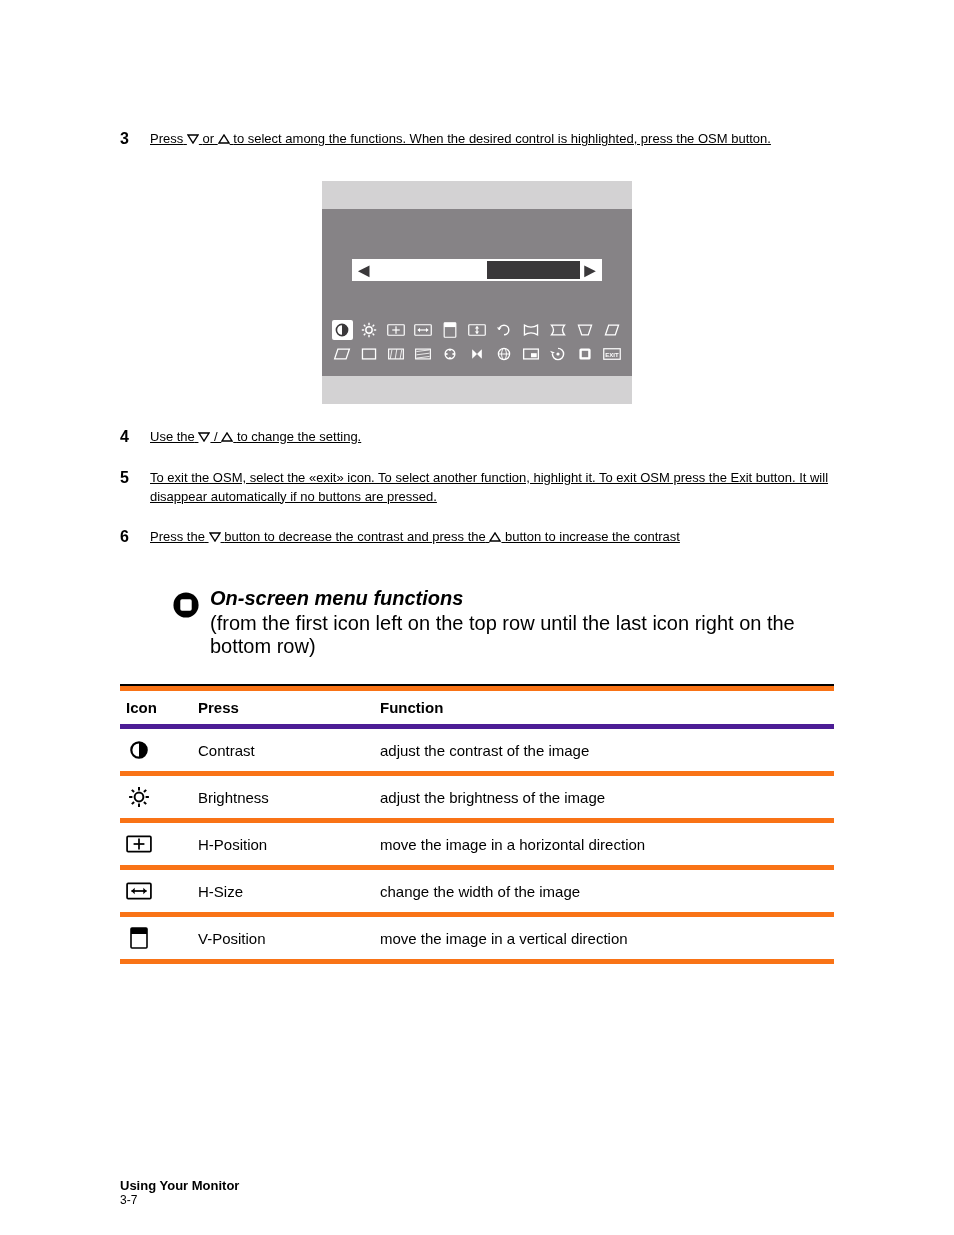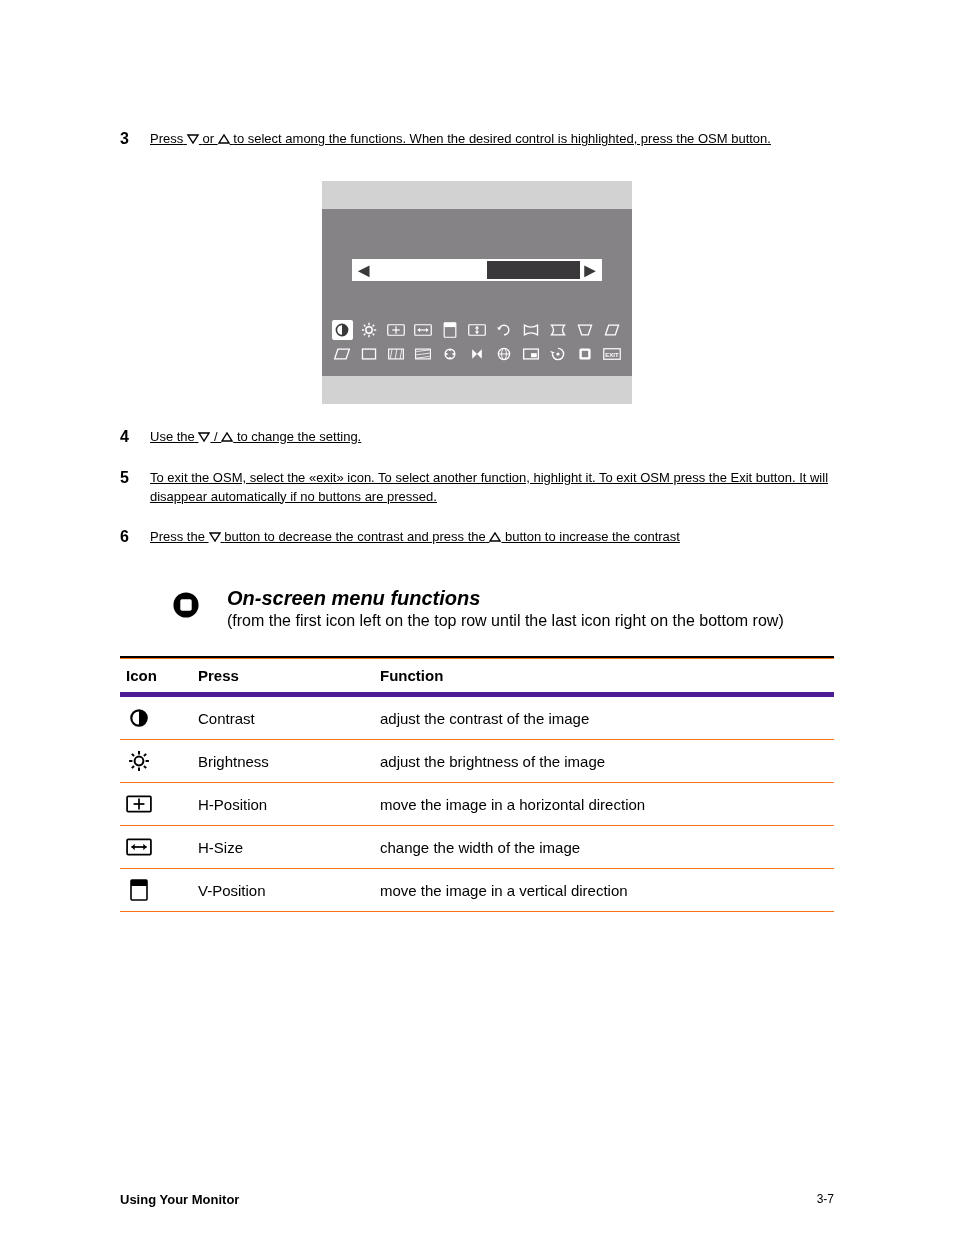--- a/index.html
+++ b/index.html
@@ -102,70 +102,71 @@
     height: 28px;
     background: #d3d2d3;
   }
   .slab {
     margin-top: 26px;
     margin-bottom: 26px;
   }
   .slab-row {
     display: flex;
     align-items: flex-start;
-    gap: 21px;
+    gap: 4px;
     margin-bottom: 4px;
   }
   .slab-icon {
     width: 40px;
     flex: none;
     display:flex;
     justify-content:center;
     padding-top:2px;
     padding-left:46px;
   }
   .slab-text .h {
     font-size: 20px;
     font-weight: 700;
     margin: 0 0 2px 0;
     font-style: italic;
   }
   .slab-text .s {
-    font-size: 16px;
+    font-size: 20px;
     margin: 0;
   }
   table.cat {
     border-collapse: collapse;
     width: 100%;
     font-size: 15px;
   }
   table.cat th {
     text-align: left;
     font-weight: 700;
     padding: 8px 6px;
     border-bottom: 5px solid #4c1d95;
     vertical-align: bottom;
   }
   table.cat th.icon-col { width: 60px; }
   table.cat th.name-col { width: 170px; }
   table.cat tr.hr-top td { border-top: 2px solid #000; padding:0; height:0; }
   table.cat td {
     padding: 10px 6px;
-    border-bottom: 1px solid #f97316;
+    border-bottom: 5px solid #f97316;
     vertical-align: middle;
   }
   table.cat td.icon { text-align: center; }
   .ftr {
     position: absolute;
     bottom: 28px;
     width: 714px;
     display: flex;
     justify-content: space-between;
     font-size: 12px;
     color: #000;
+    flex-direction: column;
   }
   .ftr .t { font-weight: 700; font-size: 13px; }
   svg { display:block; }
 </style>
 </head>
 <body>
 
 <svg width="0" height="0" style="position:absolute">
   <symbol id="tri-down" viewBox="0 0 12 10">
       <polygon points="1,1 11,1 6,9" fill="none" stroke="currentColor" stroke-width="1.4"></polygon>

